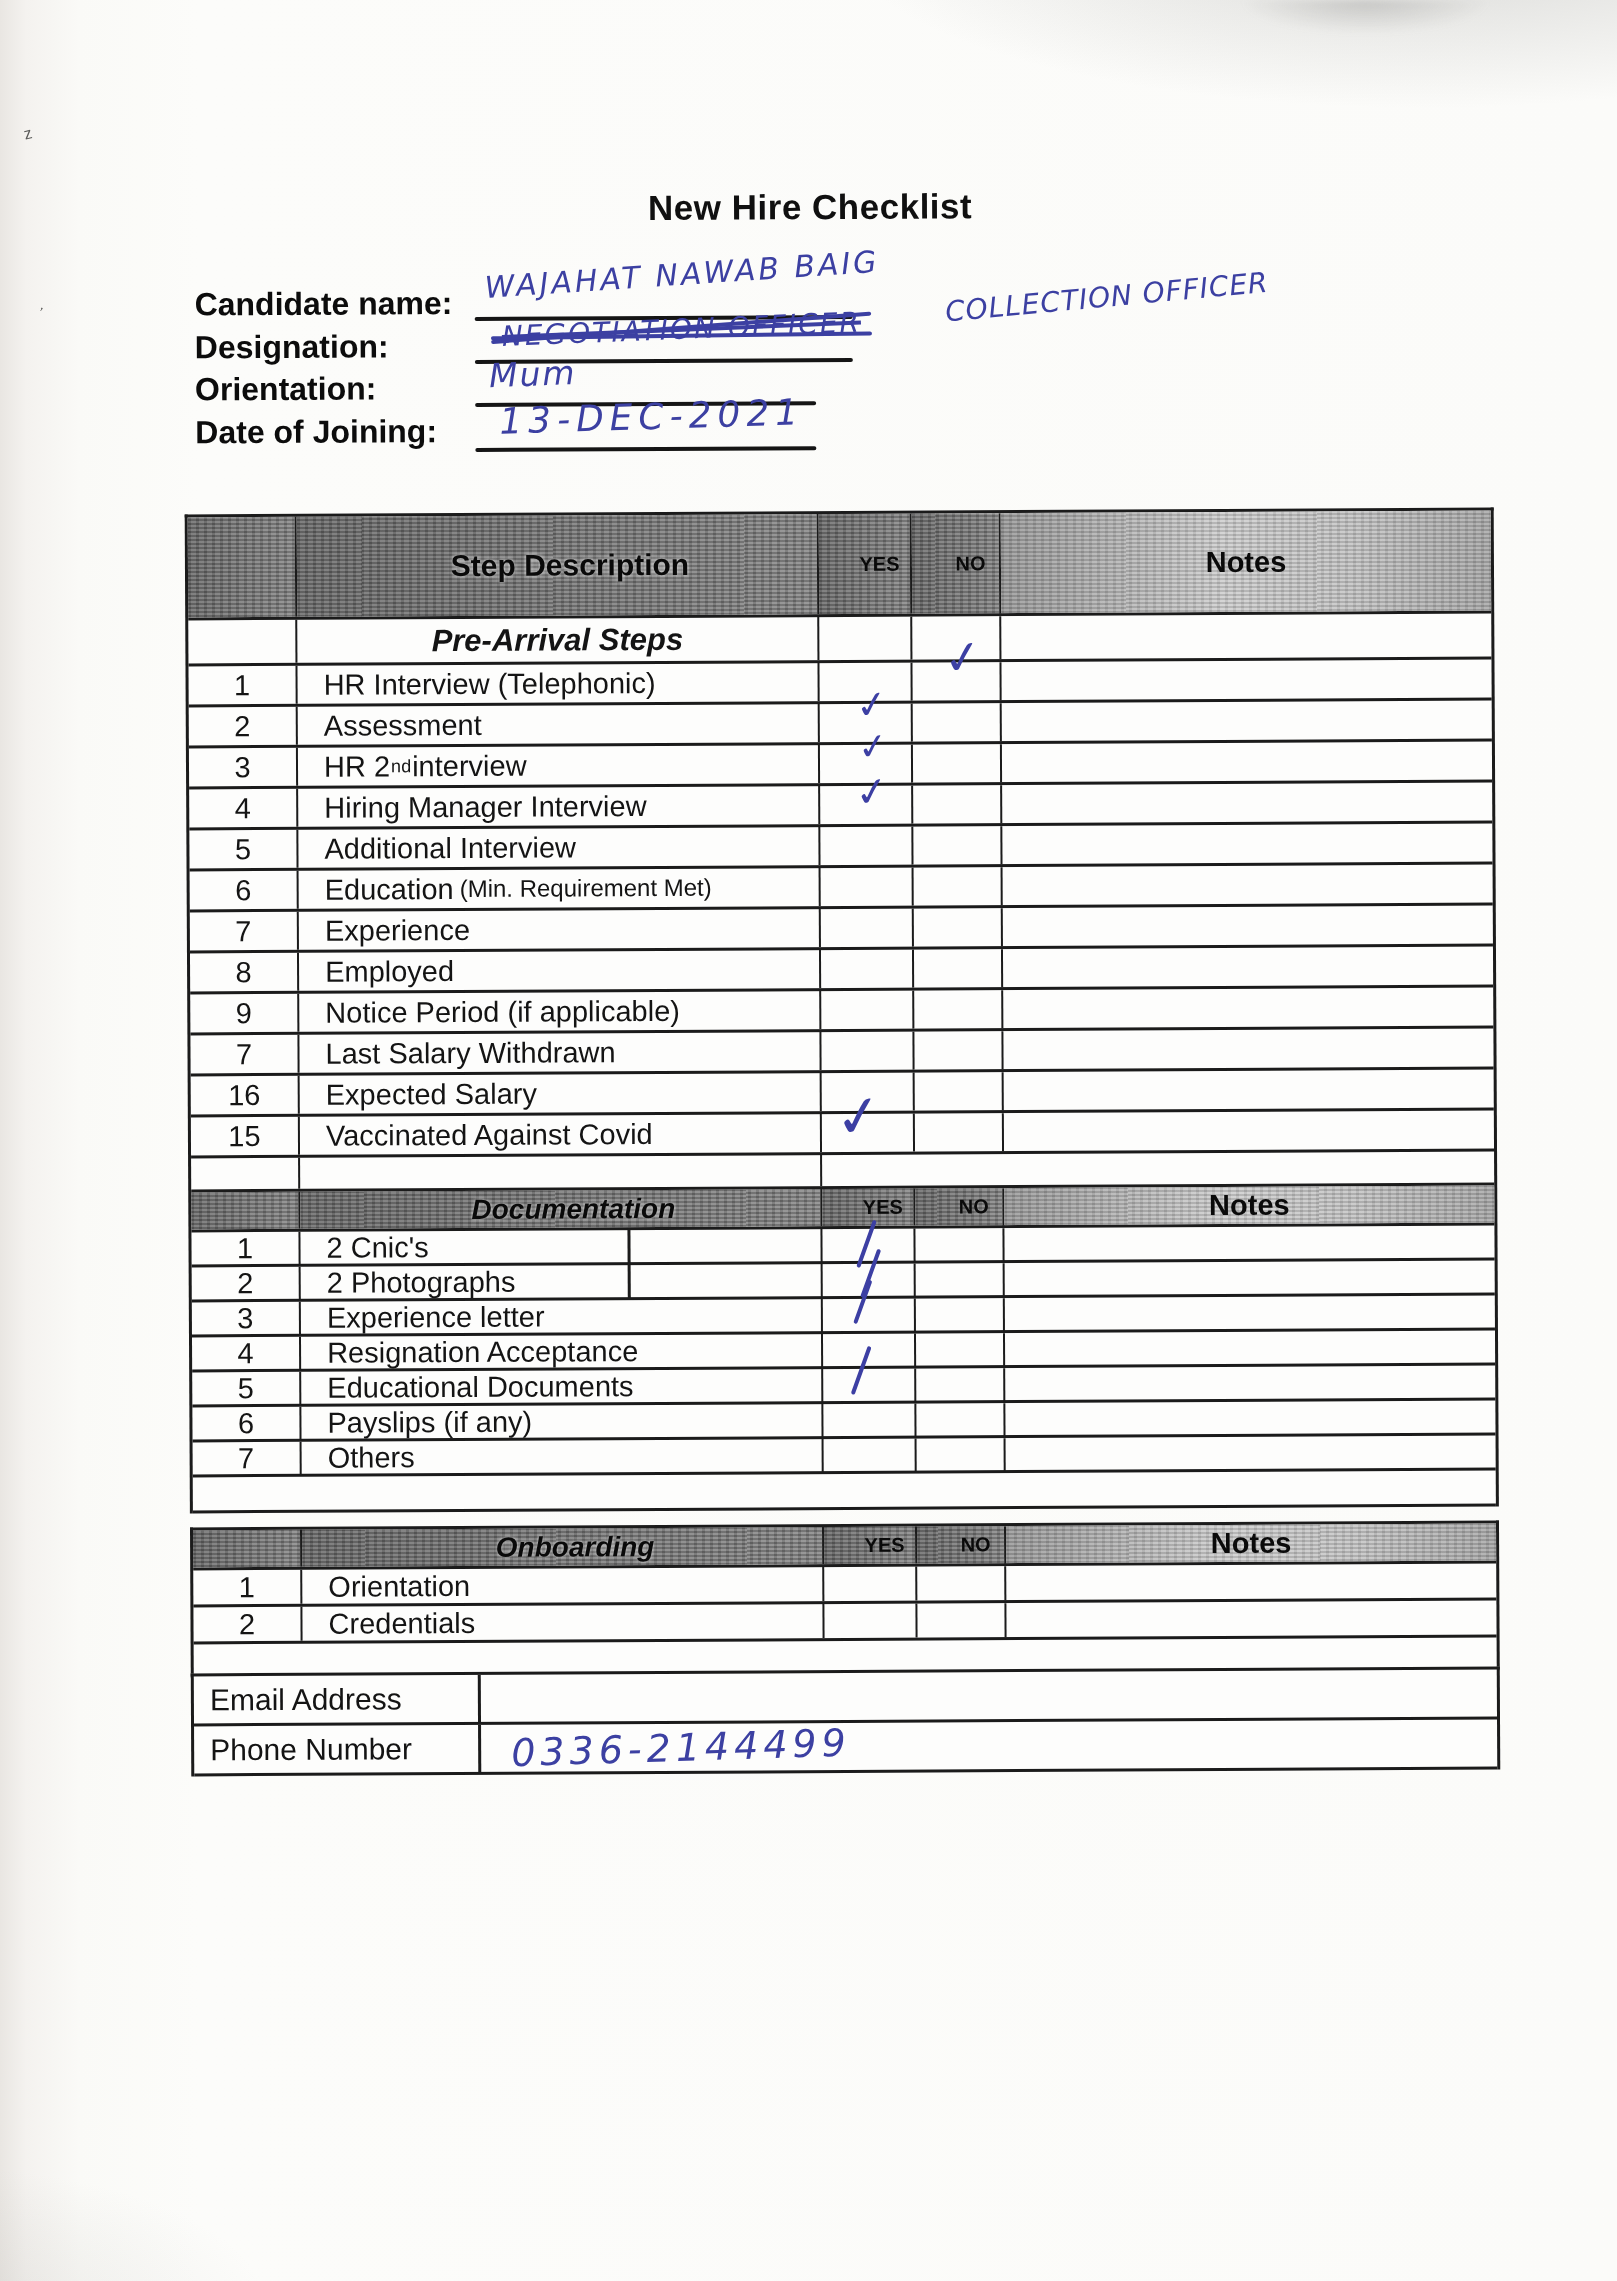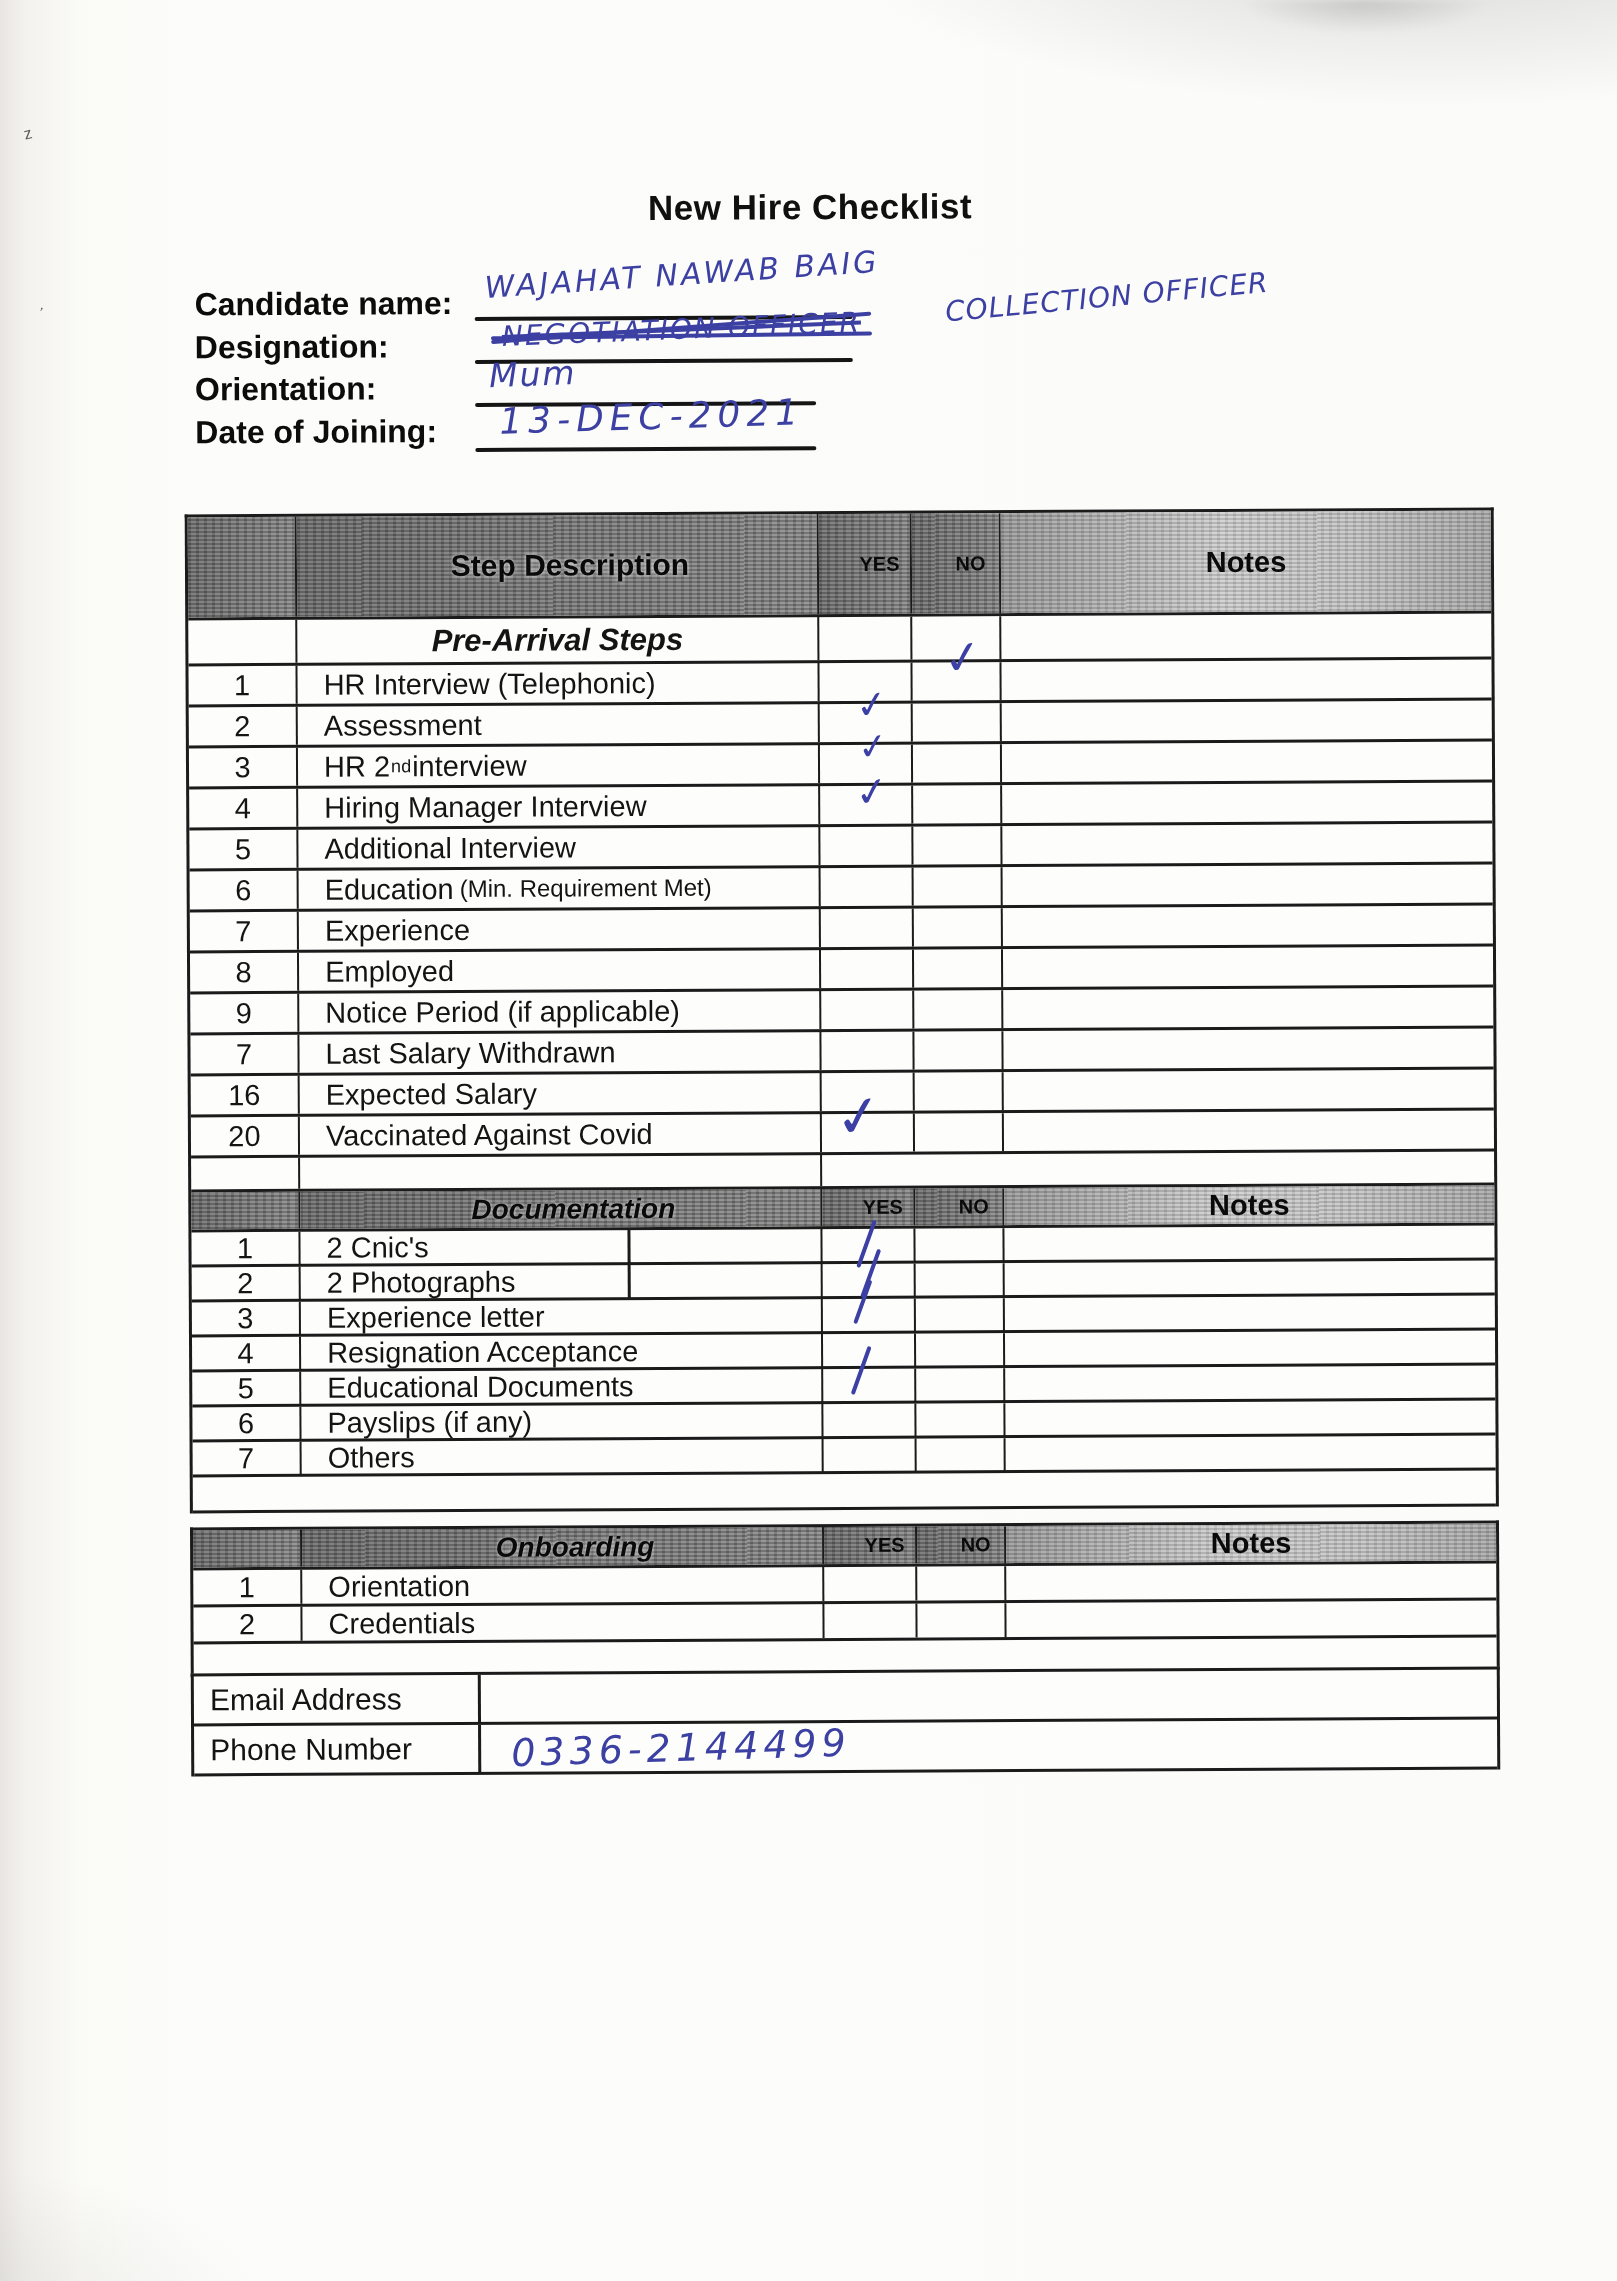--- a/index.html
+++ b/index.html
@@ -218,21 +218,21 @@
             <div class="c notes"></div>
           </div>
           <div class="trow r-pre_arrival">
             <div class="c num">16</div>
             <div class="c lab">Expected Salary</div>
             <div class="c yes"></div>
             <div class="c no"></div>
             <div class="c notes"></div>
           </div>
           <div class="trow r-pre_arrival">
-            <div class="c num">20</div>
+            <div class="c num">15</div>
             <div class="c lab">Vaccinated Against Covid</div>
             <div class="c yes">
               <span class="mark tick" style="font-size: 57px; top: -26px; left: 14%;">✓</span>
             </div>
             <div class="c no"></div>
             <div class="c notes"></div>
           </div>
         </div>
       <div class="trow empty-a">
         <div class="c num"></div>

